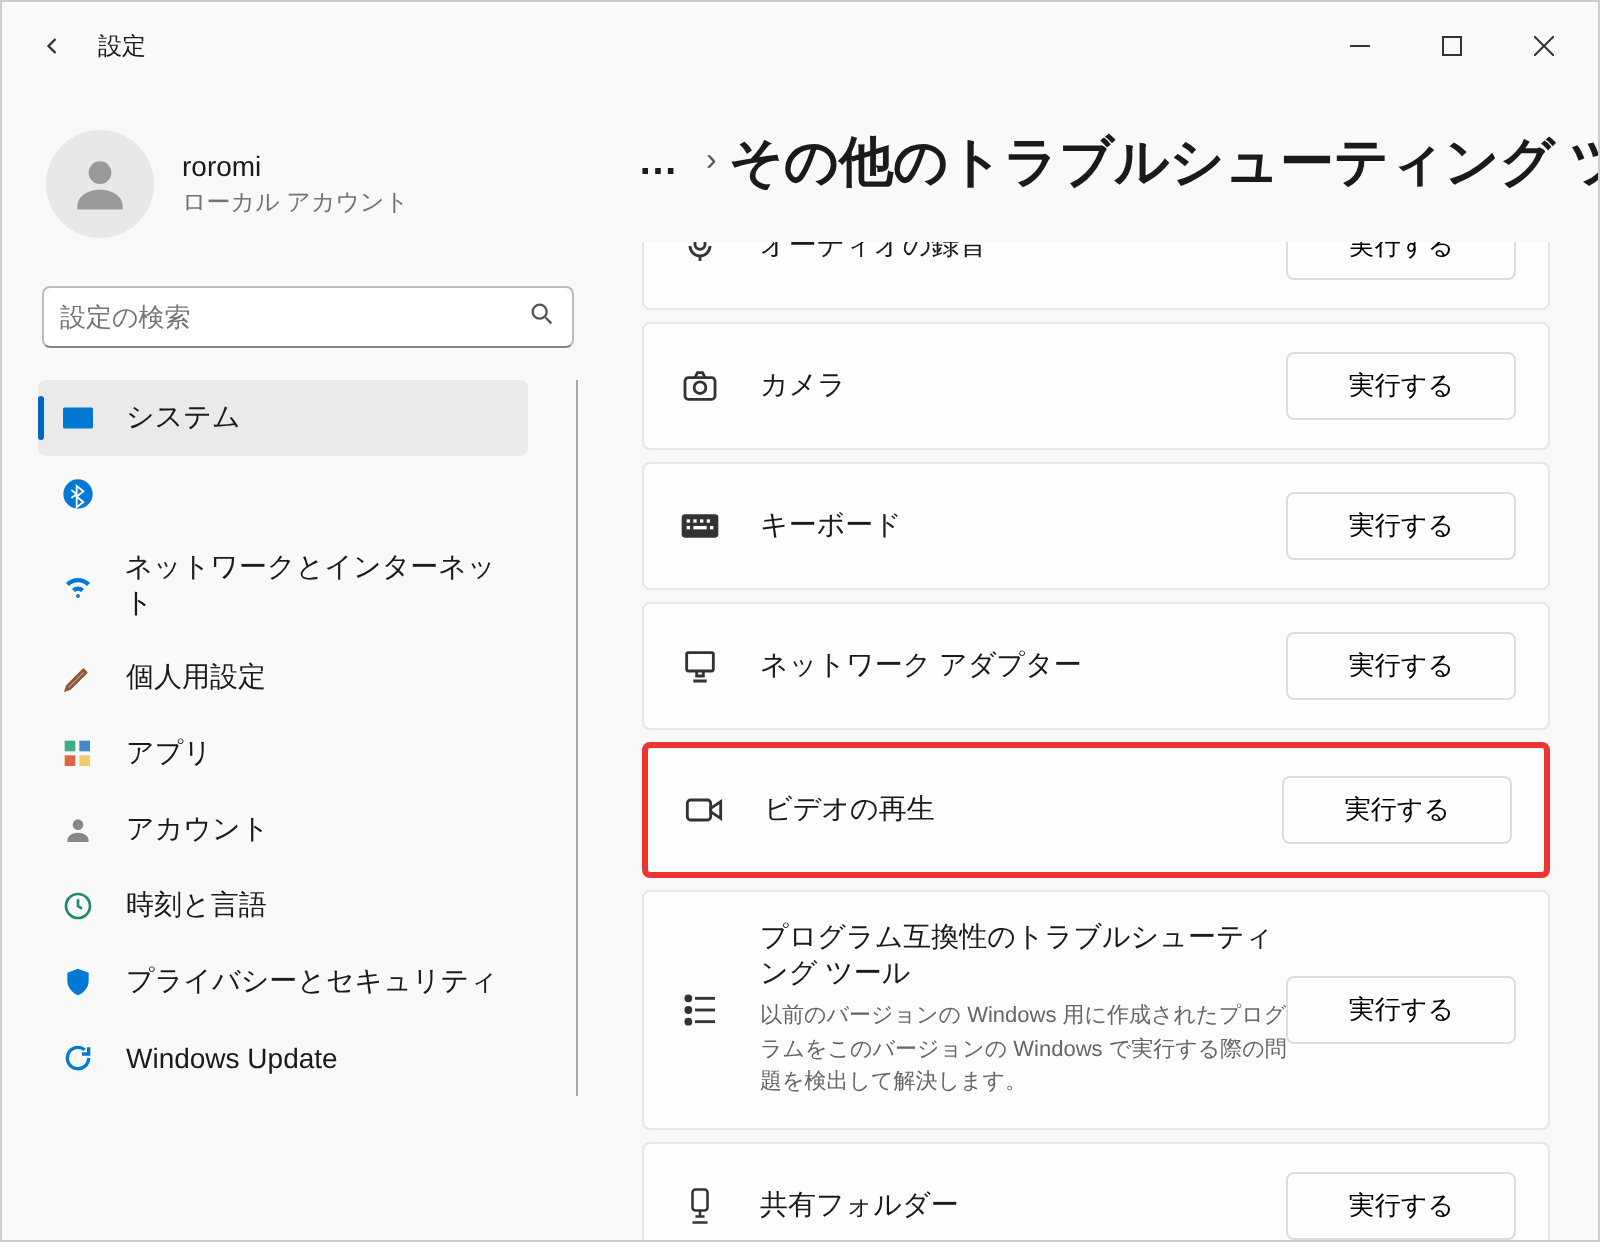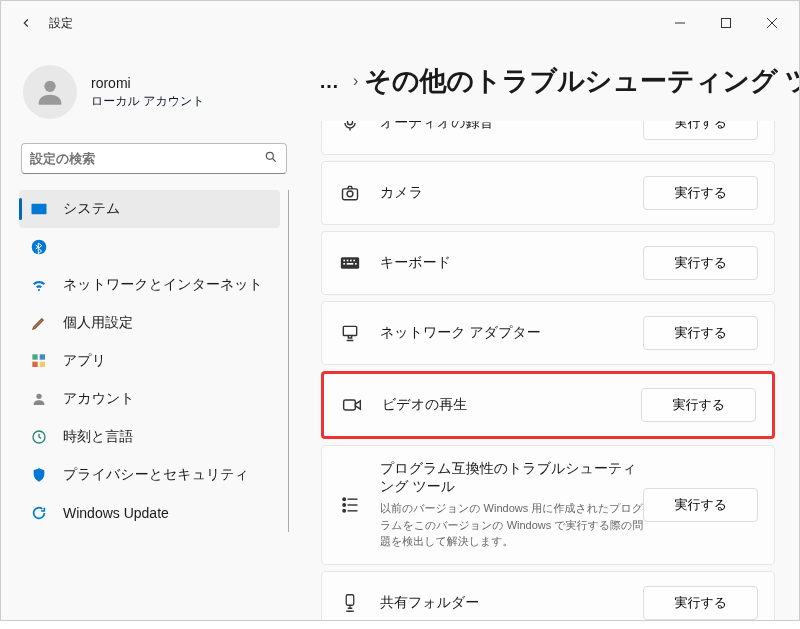--- a/index.html
+++ b/index.html
@@ -10,24 +10,24 @@
 .titlebar .title { margin-left: 8px; font-size: 12px; }
 .titlebar .spacer { flex: 1; }
 .winctl { width: 46px; height: 32px; display:flex; align-items:center; justify-content:center; cursor:pointer; }
 .content { display: flex; flex: 1; overflow: hidden; }
 .sidebar { width: 300px; padding: 4px 12px 12px 18px; display:flex; flex-direction:column; overflow-y:auto; }
 .profile { display:flex; align-items:center; padding: 16px 4px 18px 4px; }
 .avatar { width: 54px; height: 54px; border-radius: 50%; background: #e8e8e8; display:flex; align-items:center; justify-content:center; }
 .avatar svg { width: 34px; height:34px; fill:#999; }
 .profile-text { margin-left: 14px; }
 .profile-name { font-weight:400; font-size:14px; }
-.profile-type { font-size:12px; color:#0f172a; margin-top:2px; }
+.profile-type { font-size:12px; color:#737373; margin-top:2px; }
 .searchbox { display:flex; align-items:center; border:1px solid #bbb; border-bottom:1px solid #888; border-radius:4px; background:#fff; padding: 6px 8px; margin: 6px 2px 16px 2px; }
-.searchbox input { flex:1; border:none; outline:none; font-size:13px; background:transparent;font-weight:bold; }
-.nav { display:flex; flex-direction:column; border-right:1px solid #aaa; padding-right:8px; }
+.searchbox input { flex:1; border:none; outline:none; font-size:13px; background:transparent; }
+.nav { display:flex; flex-direction:column; border-right:1px solid #aaa; padding-right:24px; }
 .nav-item { display:flex; align-items:center; padding:9px 10px; border-radius:4px; cursor:pointer; position:relative; }
 .nav-item .icon { width:20px; height:20px; margin-right:14px; display:flex; align-items:center; justify-content:center; }
 .nav-item.active { background:#eaeaea; }
 .nav-item.active::before { content:""; position:absolute; left:0; top:8px; bottom:8px; width:3px; background:#0067c0; border-radius:2px; }
 .nav-item span.label { font-size:14px; }
 .main { flex:1; display:flex; flex-direction:column; overflow:hidden; padding: 10px 0 0 8px; }
 .breadcrumb { display:flex; align-items:center; padding: 8px 10px 22px 10px; white-space:nowrap;}
 .breadcrumb .ellipsis { font-size:20px; font-weight:600;  margin-right:8px; cursor:pointer; }
 .breadcrumb .chev { font-size:16px; color:#555; margin: 0 6px; }
 .breadcrumb .crumb { font-size:27px; font-weight:600; }

